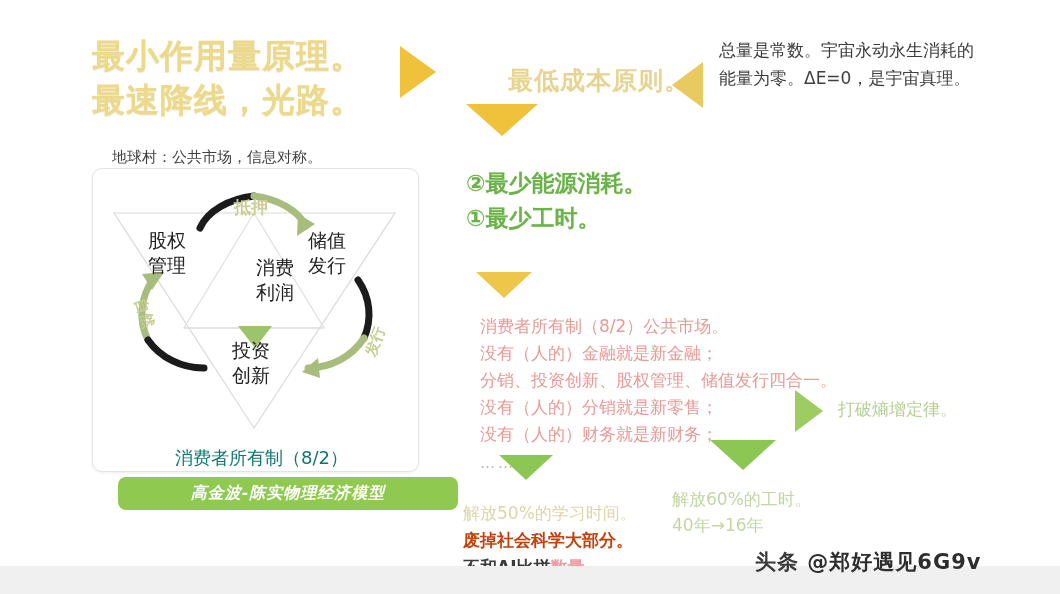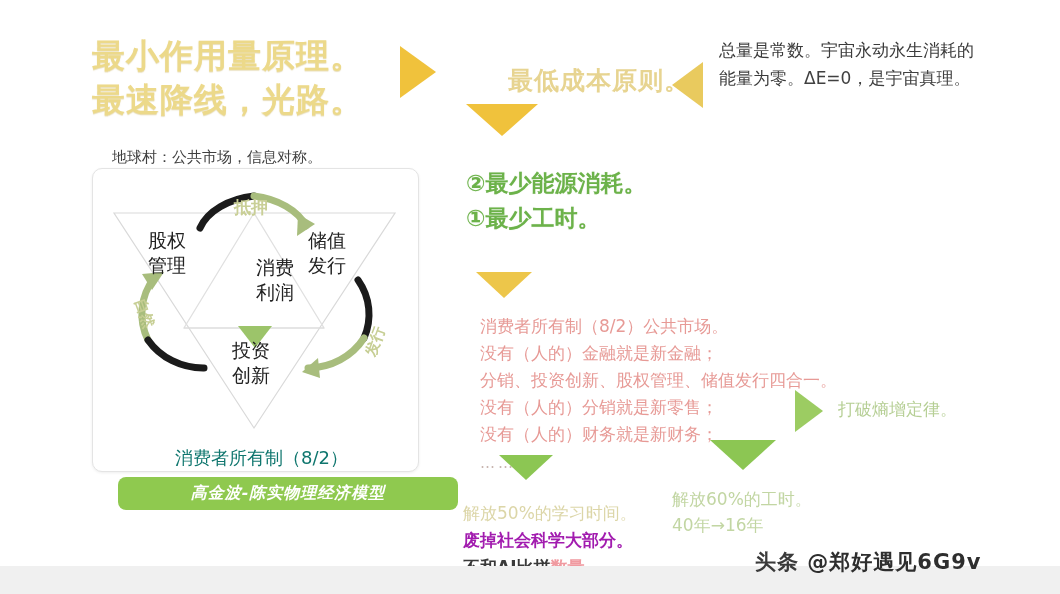--- a/index.html
+++ b/index.html
@@ -63,21 +63,21 @@
   #pinkblock{left:480px;top:313px;width:470px;
     font-size:17px;line-height:27px;color:#e79a96;white-space:nowrap;}
   #pinkblock .dots{color:#c9b6b0;font-size:15px;letter-spacing:3px;line-height:30px;}
 
   
   #entropy{left:838px;top:398px;font-size:17px;color:#b6cf95;white-space:nowrap;}
 
   
   #freetime{left:463px;top:500px;width:250px;font-size:17px;line-height:27px;white-space:nowrap;}
   #freetime .l1{color:#dcd6a8;}
-  #freetime .l2{color:#a21caf;font-weight:bold;}
+  #freetime .l2{color:#c2410c;font-weight:bold;}
   #freetime .l3{color:#3a3a3a;font-weight:bold;}
   #freetime .l3 .hl{color:#f09aa0;}
 
   
   #hours{left:672px;top:486px;font-size:17px;line-height:26px;
     color:#c2d6a3;white-space:nowrap;}
 
   
   #caption-top{left:112px;top:148px;font-size:15px;color:#404040;white-space:nowrap;}
   #card{left:92px;top:168px;width:325px;height:302px;

